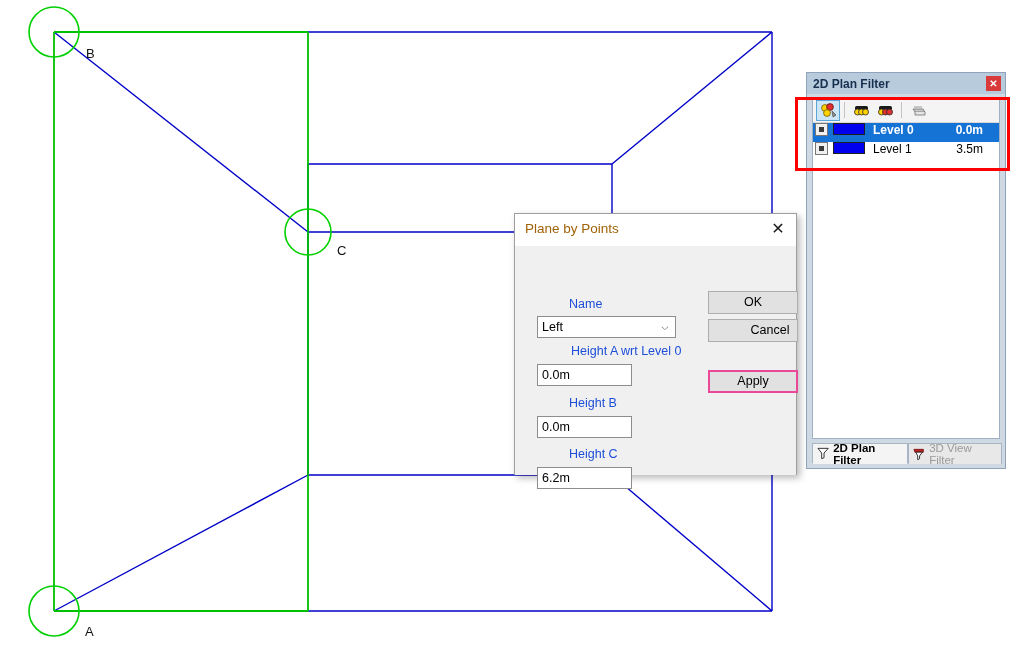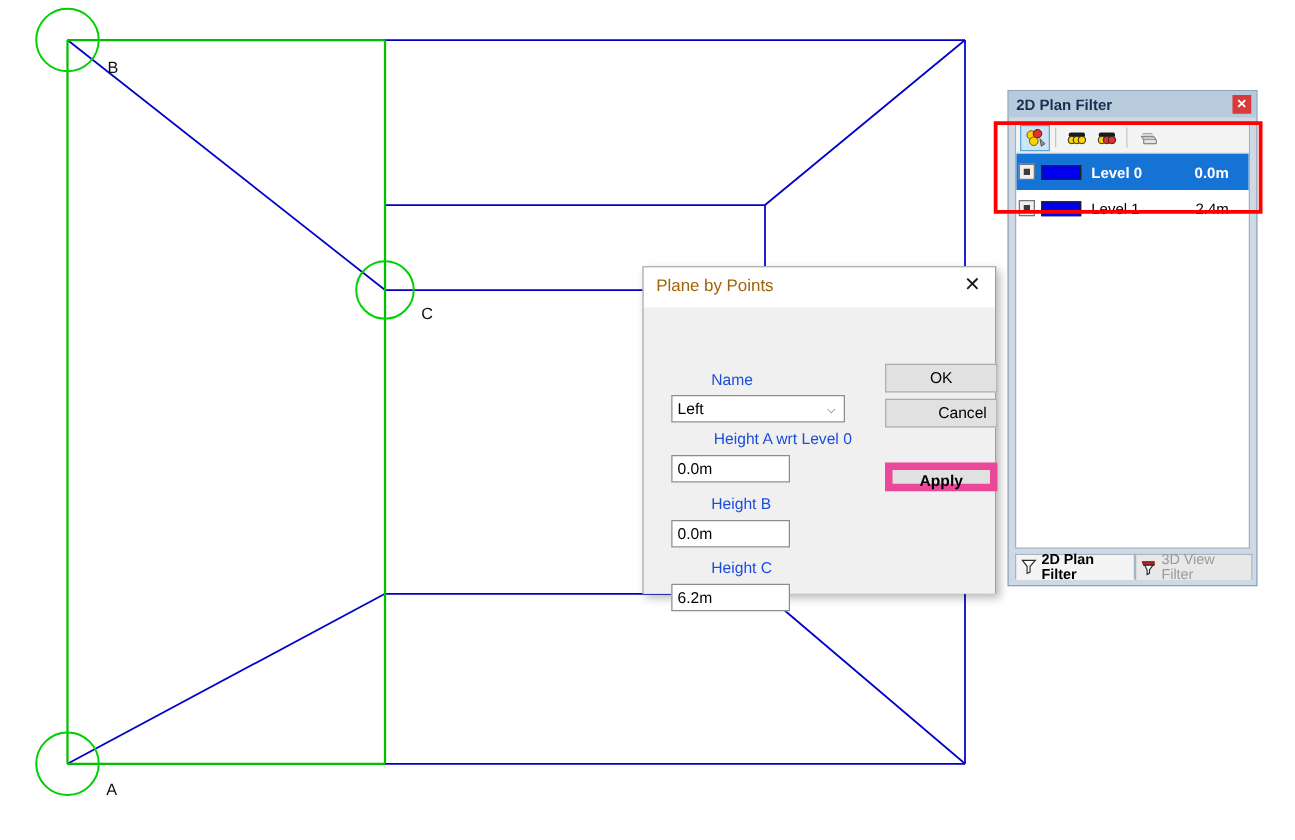--- a/index.html
+++ b/index.html
@@ -133,23 +133,22 @@
     font-size: 12.5px;
     color: #000000;
     cursor: pointer;
     width: 90px;
     height: 23px;
     text-align: center;
     line-height: 21px;
     padding: 0;
   }
   #btn-apply {
-    border: 6px solid #ec4899;
+    border: 2px solid #ec4899;
     line-height: 19px;
-    font-weight: bold;
   }
 
   
   #plan-filter-panel {
     position: absolute;
     left: 806px;
     top: 72px;
     width: 200px;
     height: 397px;
     background: #cfd9e4;
@@ -218,23 +217,22 @@
     border: 1px solid #5ba6d8;
   }
   .tb-sep {
     width: 1px;
     height: 16px;
     background: #c4c4c4;
     margin: 0 4px;
   }
 
   .level-row {
-    height: 29px;
-    display: flex;
-    align-items: center;
+    height: 19px;
+    display: flex;
     padding-left: 2px;
     cursor: pointer;
   }
   .level-row.selected {
     background: #1673d6;
   }
   .vis-box {
     width: 13px;
     height: 13px;
     box-sizing: border-box;
@@ -451,21 +449,21 @@
         <span class="swatch"></span>
         <span class="level-name">Level 0</span>
         <span class="level-height">0.0m</span>
       </div>
       <div class="level-row">
         <span class="vis-box">
             <i></i>
           </span>
         <span class="swatch"></span>
         <span class="level-name">Level 1</span>
-        <span class="level-height">2.4m</span>
+        <span class="level-height">3.5m</span>
       </div>
     </div>
   </div>
 
   <div id="panel-tabs">
     <div class="panel-tab active">
       <svg width="14" height="13" viewBox="0 0 14 13">
         <path d="M1 1 L12 1 L7.5 6 L7.5 11 L5 12 L5 6 Z" fill="#ffffff" stroke="#2a2a2a" stroke-width="1"></path>
       </svg>
       <span class="tab-label">2D Plan Filter</span>

